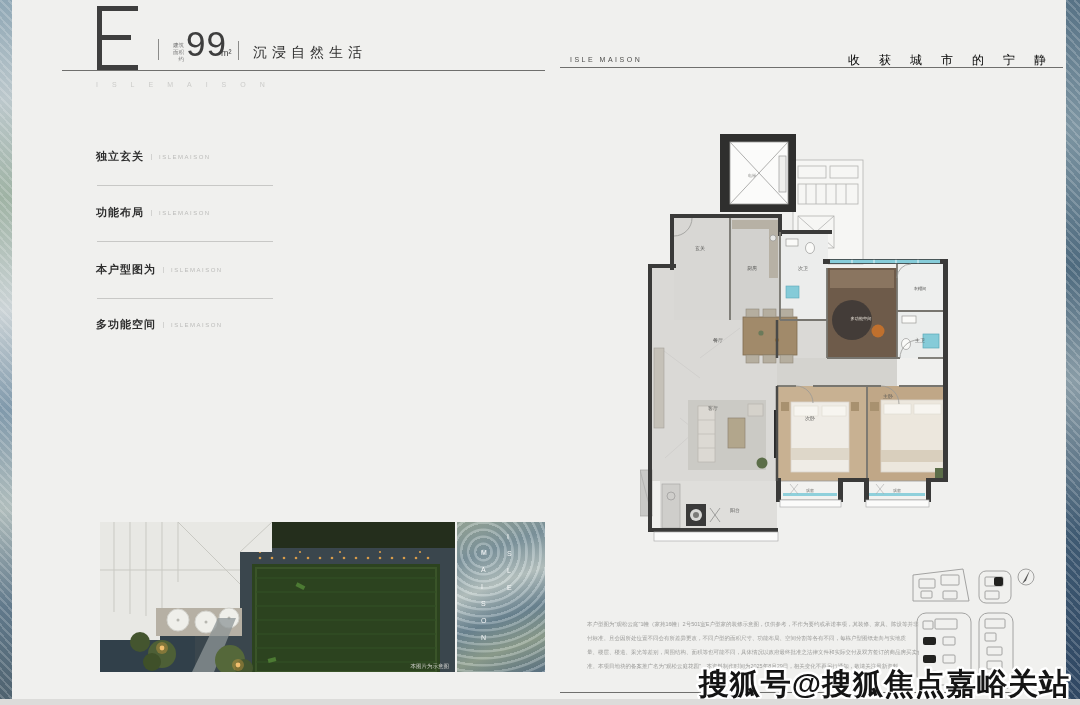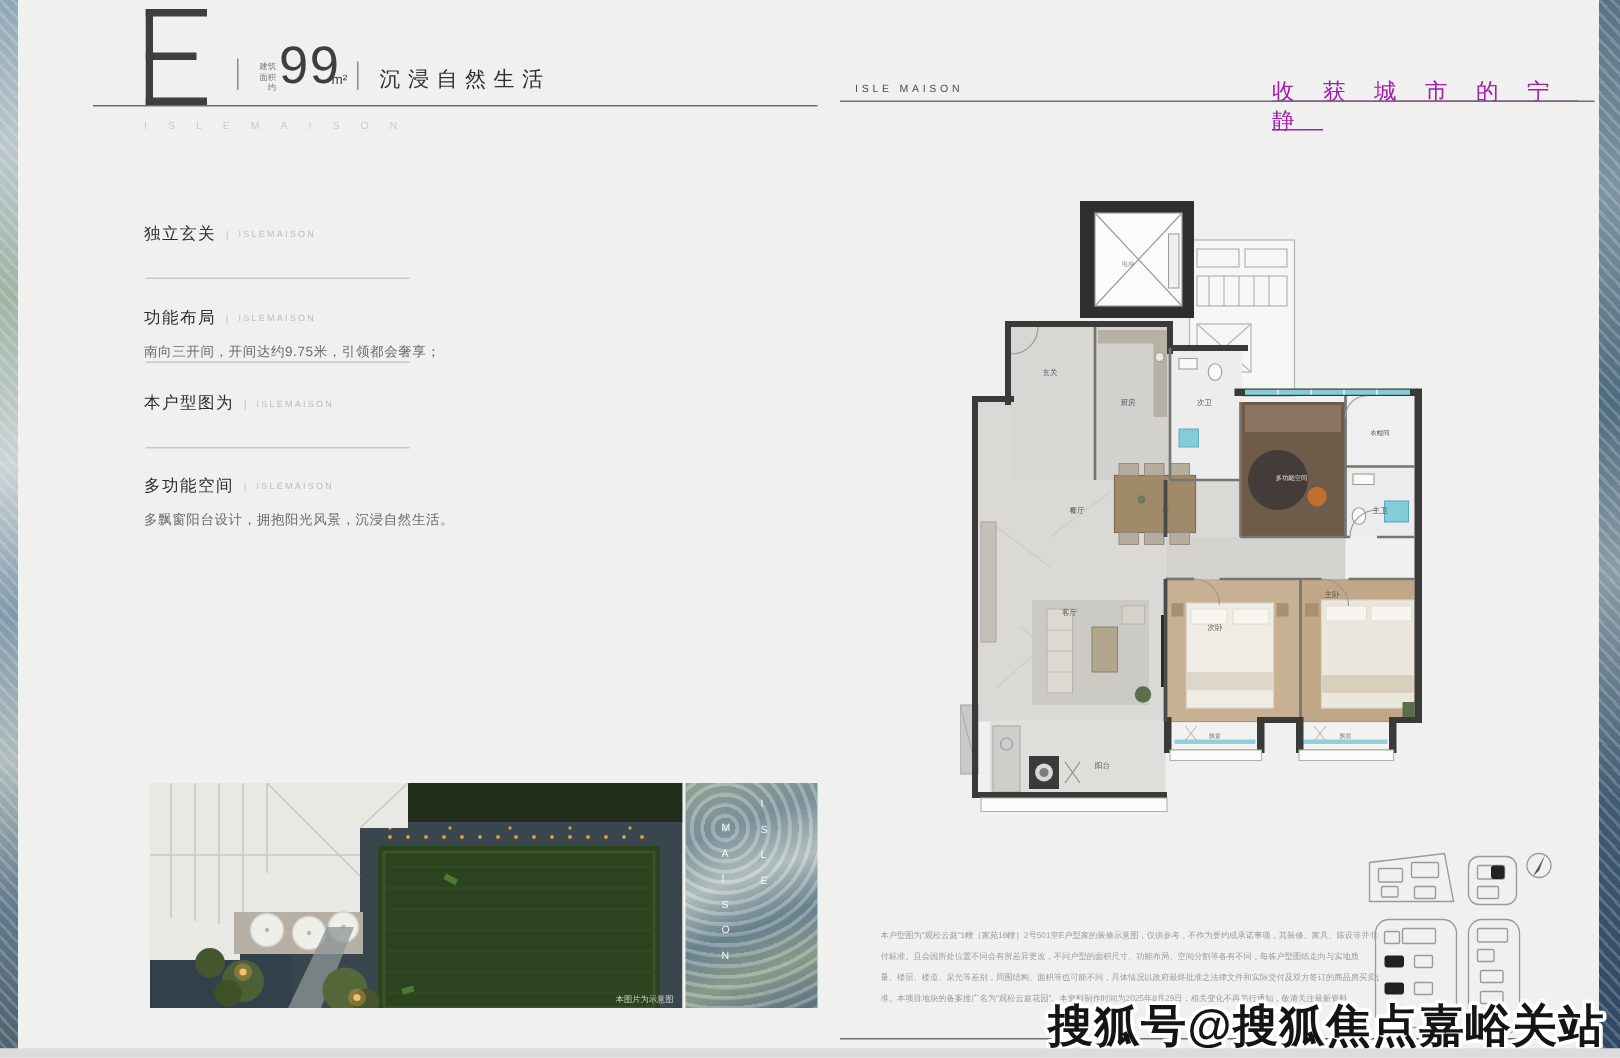--- a/index.html
+++ b/index.html
@@ -19,35 +19,35 @@
   .area-prefix{position:absolute;left:170px;top:42px;font-size:5.5px;line-height:7px;color:#777;
     white-space:pre-line;text-align:right;width:14px;}
   .area-value{position:absolute;left:186px;top:26px;font-size:35px;line-height:36px;font-weight:400;
     color:#3e3e3e;letter-spacing:1px;}
   .area-unit{position:absolute;left:221px;top:48px;font-size:9px;color:#3e3e3e;text-align:right;}
   .layout-text{position:absolute;left:253px;top:44px;font-size:14px;letter-spacing:5px;color:#2f2f2f;}
   .hline{position:absolute;height:1px;background:#6f6f6d;}
   .brand-spaced{position:absolute;left:96px;top:81px;font-size:7px;color:#cbcbc9;letter-spacing:14px;}
   
   .feat{position:absolute;left:96px;width:300px;}
-  .feat-title{font-size:11px;font-weight:normal;color:#2e2e2e;letter-spacing:1px;}
+  .feat-title{font-size:11px;font-weight:bold;color:#2e2e2e;letter-spacing:1px;}
   .feat-brand{font-size:6px;color:#bcbcba;letter-spacing:1.5px;border-left:1px solid #d2d2d0;
     padding-left:7px;margin-left:7px;vertical-align:1px;}
   .feat-desc{margin-top:8px;font-size:9px;color:#6a6a6a;letter-spacing:.4px;}
   .feat-div{position:absolute;left:97px;width:176px;height:1px;background:#c8c8c6;}
   
   .glass{position:absolute;left:457px;top:522px;width:88px;height:150px;overflow:hidden;
     background:linear-gradient(160deg,#9aa99b 0%,#7f97a0 22%,#bac7c5 42%,#6c8694 62%,#90a190 80%,#5c7486 100%);}
   .glass::after{content:"";position:absolute;inset:0;
     background:repeating-radial-gradient(circle at 30% 20%,rgba(255,255,255,.22) 0 2px,rgba(0,0,0,.05) 3px 7px);}
   .glass-col{position:absolute;font-size:7px;line-height:17px;color:rgba(255,255,255,.9);
     white-space:pre-line;z-index:2;letter-spacing:1px;}
   
   .brand-right{position:absolute;left:570px;top:56px;font-size:7px;letter-spacing:2.5px;color:#4d4d4b;}
-  .tagline{position:absolute;left:848px;top:52px;font-size:15px;letter-spacing:19px;color:#a21caf;text-decoration:underline;}
+  .tagline{position:absolute;left:848px;top:52px;font-size:12px;letter-spacing:19px;color:#000000;}
   
   .disc{position:absolute;left:587px;top:617px;width:332px;overflow:hidden;}
   .disc div{font-size:5.5px;line-height:14px;color:#9b9b99;white-space:nowrap;overflow:hidden;}
   
   .wm-svg{position:absolute;left:545px;top:660px;width:535px;height:45px;}
   .wm-svg text{font-family:"Liberation Sans","DejaVu Sans",sans-serif;font-weight:bold;}
 </style>
 </head>
 <body>
 
@@ -73,30 +73,28 @@
   <div class="layout-text">沉浸自然生活</div>
   <div class="hline" style="left:62px;top:70px;width:483px"></div>
   <div class="brand-spaced">ISLEMAISON</div>
 
   <div class="feat" style="top:146px">
     <span class="feat-title">独立玄关</span><span class="feat-brand">ISLEMAISON</span>
   </div>
   <div class="feat-div" style="top:185px"></div>
   <div class="feat" style="top:202px">
     <span class="feat-title">功能布局</span><span class="feat-brand">ISLEMAISON</span>
-    <div class="feat-desc">南向三开间，开间达约9.75米，引领都会奢享；</div>
   </div>
   <div class="feat-div" style="top:241px"></div>
   <div class="feat" style="top:259px">
     <span class="feat-title">本户型图为</span><span class="feat-brand">ISLEMAISON</span>
   </div>
   <div class="feat-div" style="top:298px"></div>
   <div class="feat" style="top:314px">
     <span class="feat-title">多功能空间</span><span class="feat-brand">ISLEMAISON</span>
-    <div class="feat-desc">多飘窗阳台设计，拥抱阳光风景，沉浸自然生活。</div>
   </div>
 
   <svg class="abs" style="left:100px;top:522px" width="355" height="150">
     <rect width="355" height="150" fill="#3a464d"></rect>
     <rect x="0" y="95" width="95" height="55" fill="#31404a"></rect>
     <rect x="165" y="0" width="190" height="26" fill="#242e1c"></rect>
     <g>
       <rect x="152" y="42" width="188" height="108" fill="#2c431f"></rect>
       <rect x="156" y="46" width="180" height="104" fill="none" stroke="#3a5429" stroke-width="2"></rect>
       <g stroke="#315024" stroke-width="2" opacity=".6">

